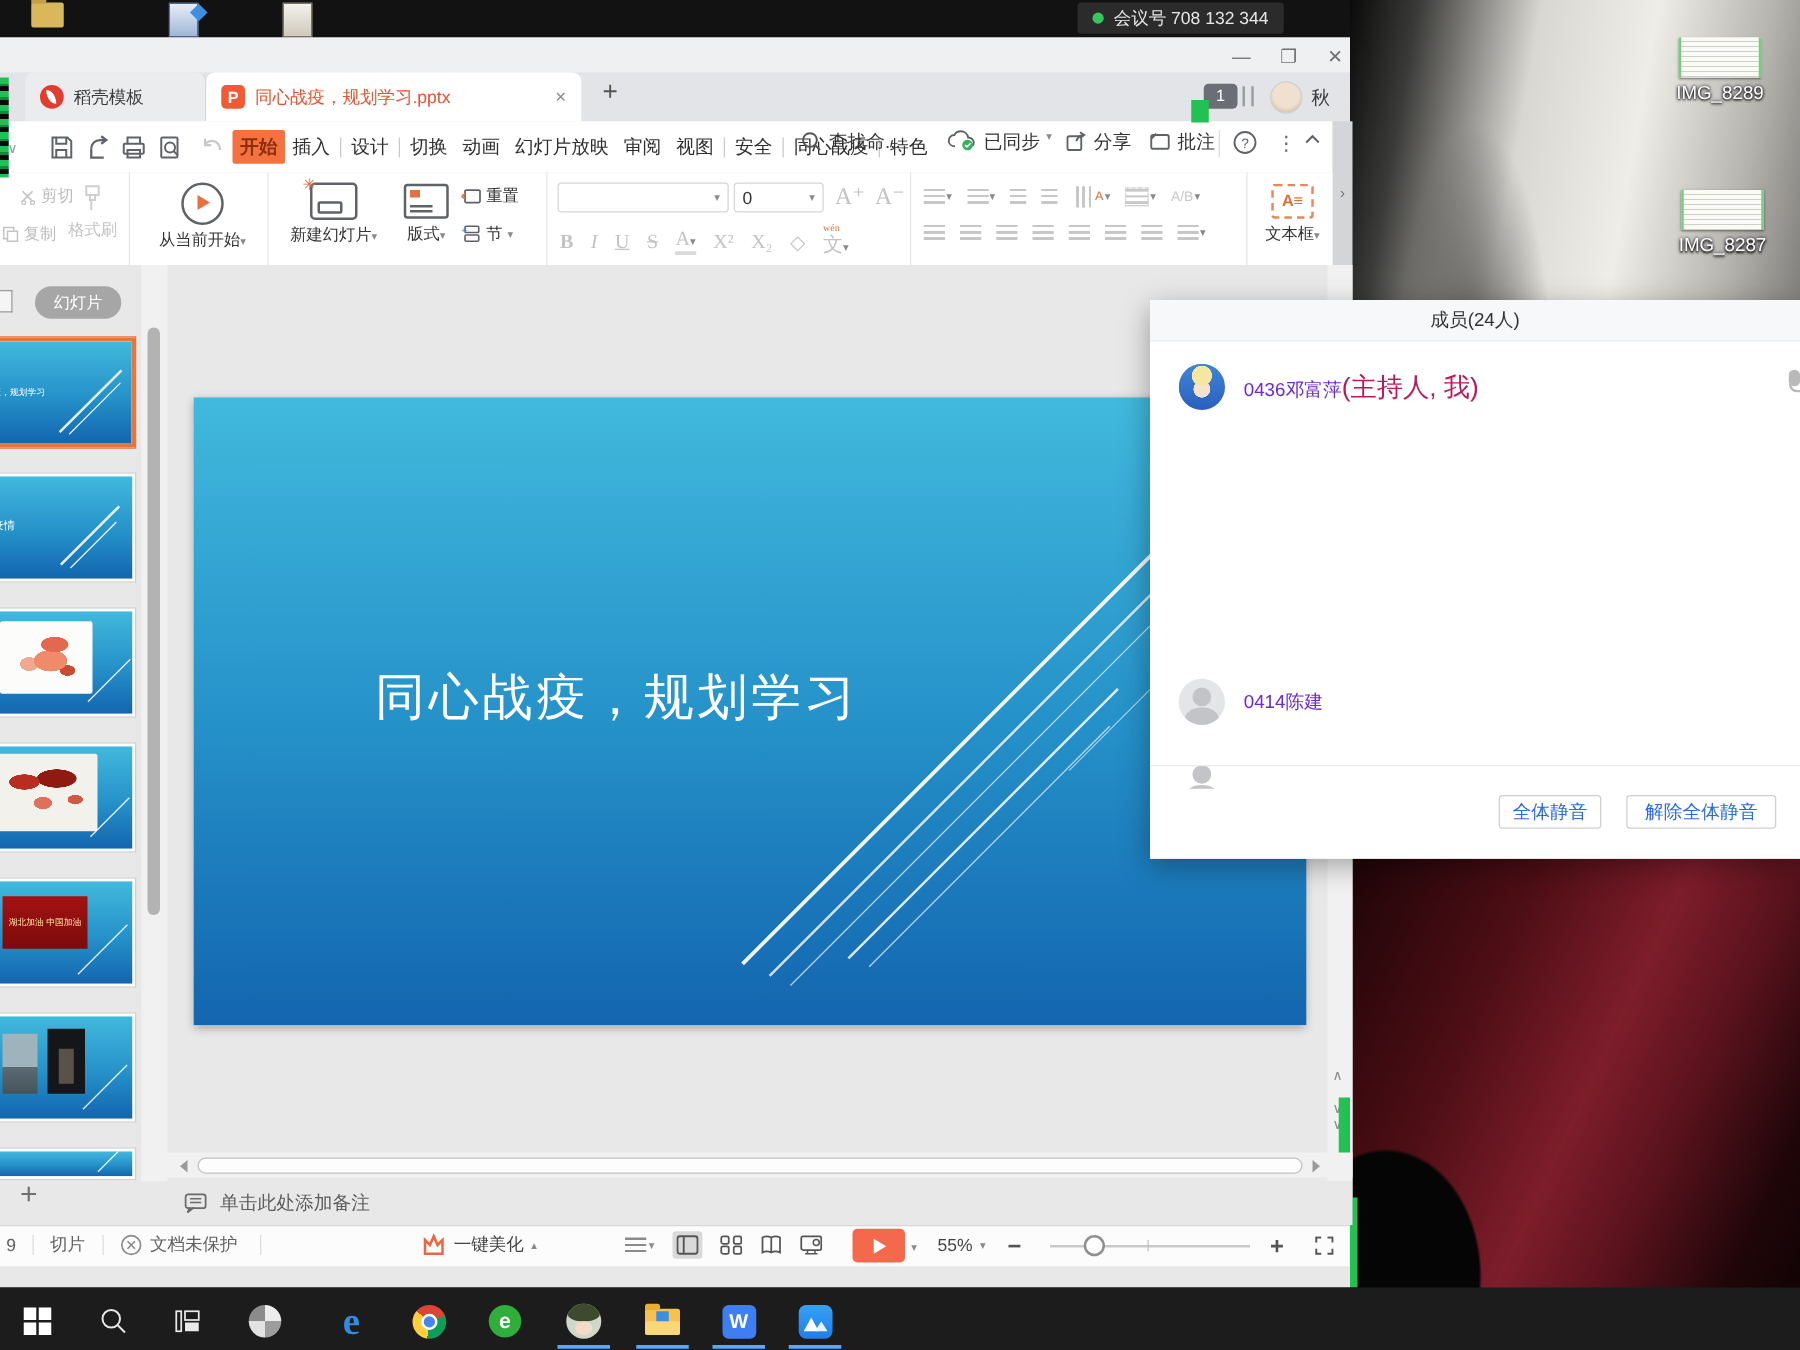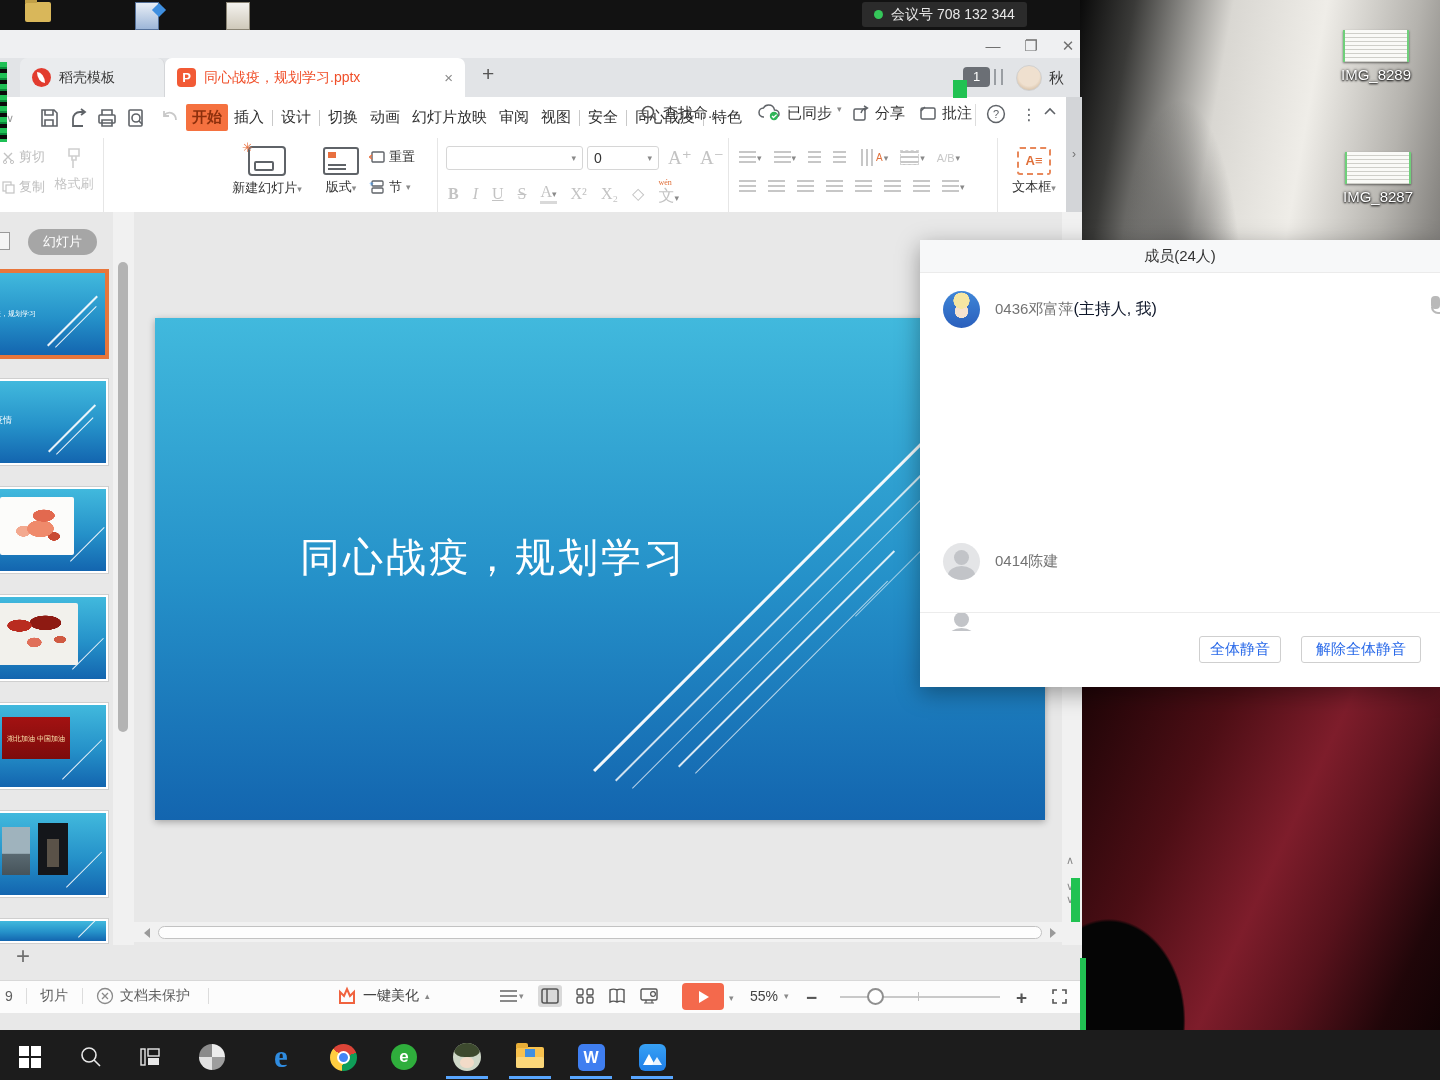--- a/index.html
+++ b/index.html
@@ -168,22 +168,22 @@
   #members .hdr{position:absolute;left:0;top:0;width:100%;height:33px;background:#f7f8f9;border-bottom:1px solid #ebebeb;display:flex;align-items:center;justify-content:center;font-size:15px;color:#333;box-sizing:border-box;}
   .mrow{position:absolute;left:0;width:100%;height:63px;display:flex;align-items:center;padding-left:23px;box-sizing:border-box;gap:15px;}
   .avatar{width:37px;height:37px;border-radius:50%;flex:none;position:relative;overflow:hidden;}
   .av1{background:radial-gradient(circle at 50% 26%,#f5e6a2 0 24%,transparent 25%),radial-gradient(circle at 50% 55%,#f6e2cf 0 24%,transparent 25%),linear-gradient(#3f86d8,#2a5fbc);}
   .av2{background:radial-gradient(circle at 50% 22%,#d8322a 0 30%,transparent 31%),radial-gradient(circle at 50% 62%,#f5e4d2 0 26%,transparent 27%),#f6b631;}
   .av3{background:radial-gradient(circle at 50% 30%,#2e3a26 0 38%,transparent 39%),radial-gradient(circle at 50% 66%,#f1ddc8 0 22%,transparent 23%),#4a5a40;}
   .av4{background:radial-gradient(circle at 40% 40%,#8a6a4e 0 30%,transparent 32%),linear-gradient(120deg,#6e5038,#35251a);}
   .av-default{background:#e4e5e7;}
   .av-default:before{content:"";position:absolute;left:11px;top:7px;width:15px;height:15px;border-radius:50%;background:#c2c4c8;}
   .av-default:after{content:"";position:absolute;left:5px;top:23px;width:27px;height:18px;border-radius:50% 50% 0 0;background:#c2c4c8;}
-  .mname{font-size:15px;color:#737373;white-space:nowrap;}
-  .msuffix{font-size:16px;color:#0f172a;}
+  .mname{font-size:15px;color:#6d28d9;white-space:nowrap;}
+  .msuffix{font-size:21px;color:#be185d;}
   #m-divider{position:absolute;left:0;top:372px;width:100%;height:1px;background:#ececec;z-index:3;}
   #m-partial{position:absolute;left:23px;top:365px;width:37px;height:26px;overflow:hidden;z-index:2;}
   #m-footer{position:absolute;left:0;top:373px;width:100%;height:74px;background:#fff;z-index:1;}
   .mbtn{position:absolute;height:27px;border:1px solid #cfcfcf;border-radius:3px;background:#fff;color:#2a6ae9;font-size:15px;display:flex;align-items:center;justify-content:center;box-sizing:border-box;z-index:4;}
   #micpart{position:absolute;right:-5px;top:56px;width:14px;height:20px;z-index:2;}
   #micpart .micbody{width:9px;height:13px;background:#b9b9b9;border-radius:4px;}
   #micpart .micstand{width:13px;height:5px;border:2px solid #b9b9b9;border-top:none;border-radius:0 0 7px 7px;margin-top:-2px;}
   svg{display:block;}
 </style>
 </head>
@@ -327,40 +327,46 @@
   <span class="abs" style="left:1021px;top:105px;color:#5f6368;font-size:16px;">⋮</span>
   <div class="mb-right" style="left:1042px;">
     <svg width="16" height="16" viewBox="0 0 16 16">
         <path d="M3 10l5-5 5 5" fill="none" stroke="#5f6368" stroke-width="1.6"></path>
       </svg>
   </div>
   <div class="abs" id="graystrip">›</div>
 
   <div class="abs" id="toolbar"></div>
   <div class="tgroup" style="left:0;width:104px;">
-    <span class="minirow" style="left:2px;top:10px;justify-content:space-between;">
+    <span class="minirow" style="left:16px;top:10px;justify-content:space-between;">
       <svg width="13" height="13" viewBox="0 0 13 13">
           <path d="M2 2l8 8M10 2l-8 8" stroke="#c3c3c3" stroke-width="1.4" fill="none"></path>
           <circle cx="3" cy="11" r="1.6" fill="none" stroke="#c3c3c3"></circle>
           <circle cx="10" cy="11" r="1.6" fill="none" stroke="#c3c3c3"></circle>
         </svg>
       <span>剪切</span>
     </span>
     <span class="minirow" style="left:2px;top:40px;">
       <svg width="13" height="13" viewBox="0 0 13 13">
           <rect x="1" y="1" width="8" height="9" fill="none" stroke="#c3c3c3" stroke-width="1.2"></rect>
           <rect x="4" y="4" width="8" height="8" fill="#fff" stroke="#c3c3c3" stroke-width="1.2"></rect>
         </svg>
       <span>复制</span>
     </span>
     <div class="bigbtn gray" style="left:48px;top:8px;width:52px;">
       <svg class="bicon" width="26" height="26" viewBox="0 0 26 26">
           <path d="M8 3h10v7H8z M11 10v4h4v-4 M12 14v8" fill="none" stroke="#cfcfcf" stroke-width="1.6"></path>
         </svg>
       <span style="color:#c3c3c3;">格式刷</span>
+    </div>
+  </div>
+  <div class="tgroup" style="left:104px;width:111px;">
+    <div class="bigbtn" style="left:14px;top:8px;width:88px;">
+      <span class="bicon playcirc" style="display:block;"></span>
+      <span><span>从当前开始</span><span class="dd">▾</span></span>
     </div>
   </div>
   <div class="tgroup" style="left:215px;width:223px;">
     <div class="bigbtn" style="left:6px;top:8px;width:92px;">
       <span class="bicon slideic" style="display:block;position:relative;">
           <i class="star">✳</i>
         </span>
       <span><span>新建幻灯片</span><span class="dd">▾</span></span>
     </div>
     <div class="bigbtn" style="left:102px;top:9px;width:48px;">
@@ -531,20 +537,28 @@
   <span class="vchev" style="top:880px;">∨<br>∨</span>
   <div class="abs" id="greenbar-right"></div>
   <div class="abs" id="greenstripes-left"></div>
   <div class="abs" id="greenfrag-top"></div>
   <div class="abs" id="greenbar-desk"></div>
   <div class="abs" id="hscroll"></div>
   <span class="harrow" id="h-left"></span>
   <div class="abs" id="h-thumb"></div>
   <span class="harrow" id="h-right"></span>
 
+  <div class="abs" id="notesbar">
+    <svg width="19" height="17" viewBox="0 0 19 17">
+        <rect x="1.5" y="1.5" width="16" height="11" rx="2" fill="none" stroke="#6a6a6a" stroke-width="1.4"></rect>
+        <path d="M5 12l-2 4 5-4" fill="none" stroke="#6a6a6a" stroke-width="1.4"></path>
+        <path d="M5 5h9M5 8h9" stroke="#6a6a6a" stroke-width="1.2"></path>
+      </svg>
+    <span class="ntext">单击此处添加备注</span>
+  </div>
 
   <div class="abs" id="statusbar"></div>
   <div class="sb" style="left:5px;">9</div>
   <span class="sbsep" style="left:26px;"></span>
   <div class="sb" style="left:40px;">切片</div>
   <span class="sbsep" style="left:82px;"></span>
   <div class="sb" style="left:96px;">
     <svg width="18" height="18" viewBox="0 0 18 18">
         <circle cx="9" cy="9" r="7.5" fill="none" stroke="#8a8a8a" stroke-width="1.3"></circle>
         <path d="M6 6l6 6M12 6l-6 6" stroke="#8a8a8a" stroke-width="1.3"></path>

